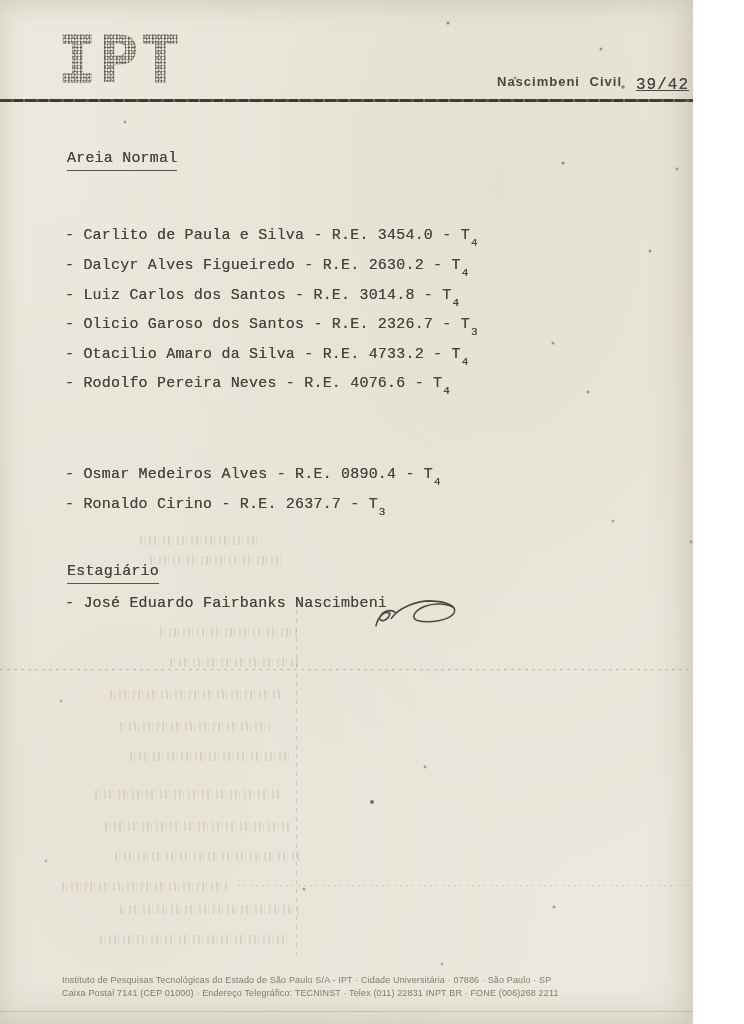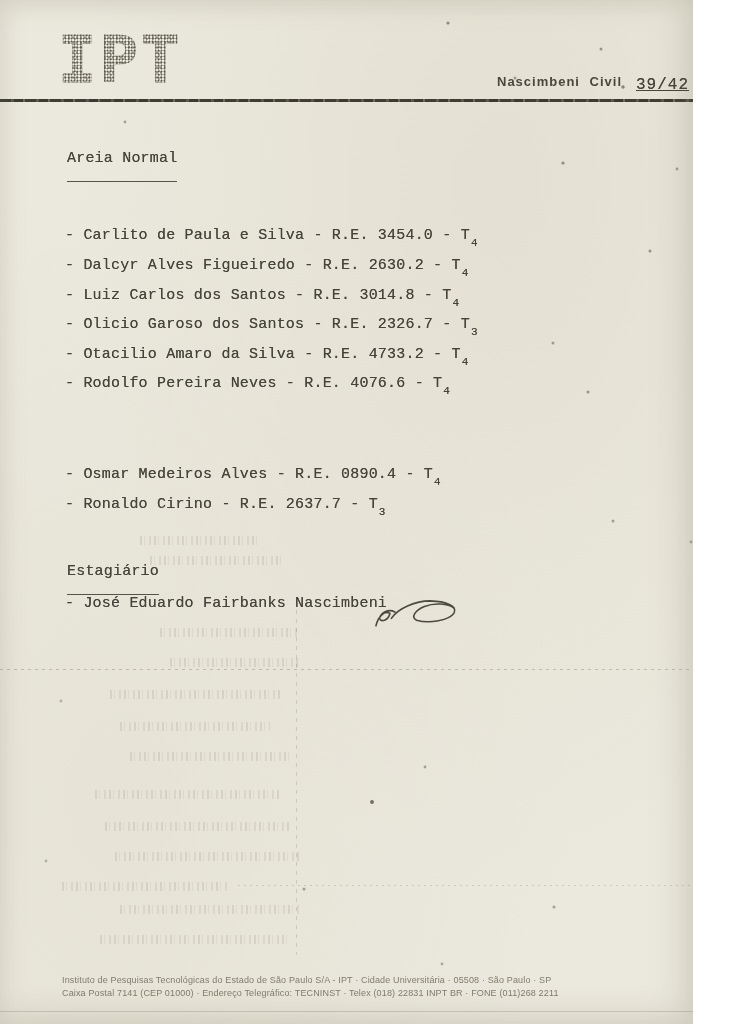--- a/index.html
+++ b/index.html
@@ -48,21 +48,21 @@
   }
   .top-rule{
     position:absolute;left:0;top:99px;width:744px;height:3px;
     background:repeating-linear-gradient(90deg,#403e34 0 11px,#5c594b 11px 14px,#3c3a30 14px 23px,#6e6b5a 23px 25px);
   }
   .tl{
     position:absolute;left:65px;white-space:pre;
     font-size:15px;letter-spacing:0.2px;
     text-shadow:0 0 0.5px rgba(69,67,58,0.75);
   }
-  .hd{left:67px;display:inline-block;padding-bottom:14px;border-bottom:1.4px solid #56544a;}
+  .hd{left:67px;display:inline-block;padding-bottom:3px;border-bottom:1.4px solid #56544a;}
   .tl sub{font-size:11px;position:relative;top:3px;left:1px;letter-spacing:0;}
   .sig{position:absolute;left:370px;top:597px;width:96px;height:32px;transform:rotate(-5deg);}
   .sig path{stroke:#3a382e;stroke-width:1.6;fill:none;stroke-linecap:round;opacity:0.9;}
   .footer-line{
     position:absolute;left:62px;width:560px;
     font-family:"Liberation Sans", sans-serif;
     font-size:9px;line-height:12px;letter-spacing:0.15px;
     color:#807d6d;
   }
   .f1{top:974px;} .f2{top:987px;}
@@ -151,17 +151,17 @@
   <div class="ghost" style="left:115px;top:852px;width:185px"></div>
   <div class="ghost" style="left:62px;top:882px;width:168px"></div>
   <div class="ghost" style="left:120px;top:905px;width:180px"></div>
   <div class="ghost" style="left:100px;top:935px;width:190px"></div>
 
   <div class="crease-h1"></div>
   <div class="crease-h2"></div>
   <div class="crease-v"></div>
   <div class="specks"></div>
 
-  <div class="footer-line f1">Instituto de Pesquisas Tecnológicas do Estado de São Paulo S/A - IPT · Cidade Universitária · 05508 · São Paulo · SP</div>
-  <div class="footer-line f2">Caixa Postal 7141 (CEP 01000) · Endereço Telegráfico: TECNINST · Telex (018) 22831 INPT BR · FONE (011)268 2211</div>
+  <div class="footer-line f1">Instituto de Pesquisas Tecnológicas do Estado de São Paulo S/A - IPT · Cidade Universitária · 07886 · São Paulo · SP</div>
+  <div class="footer-line f2">Caixa Postal 7141 (CEP 01000) · Endereço Telegráfico: TECNINST · Telex (011) 22831 INPT BR · FONE (006)268 2211</div>
   <div class="scan-edge"></div>
 
 </div>
 
 </body></html>

